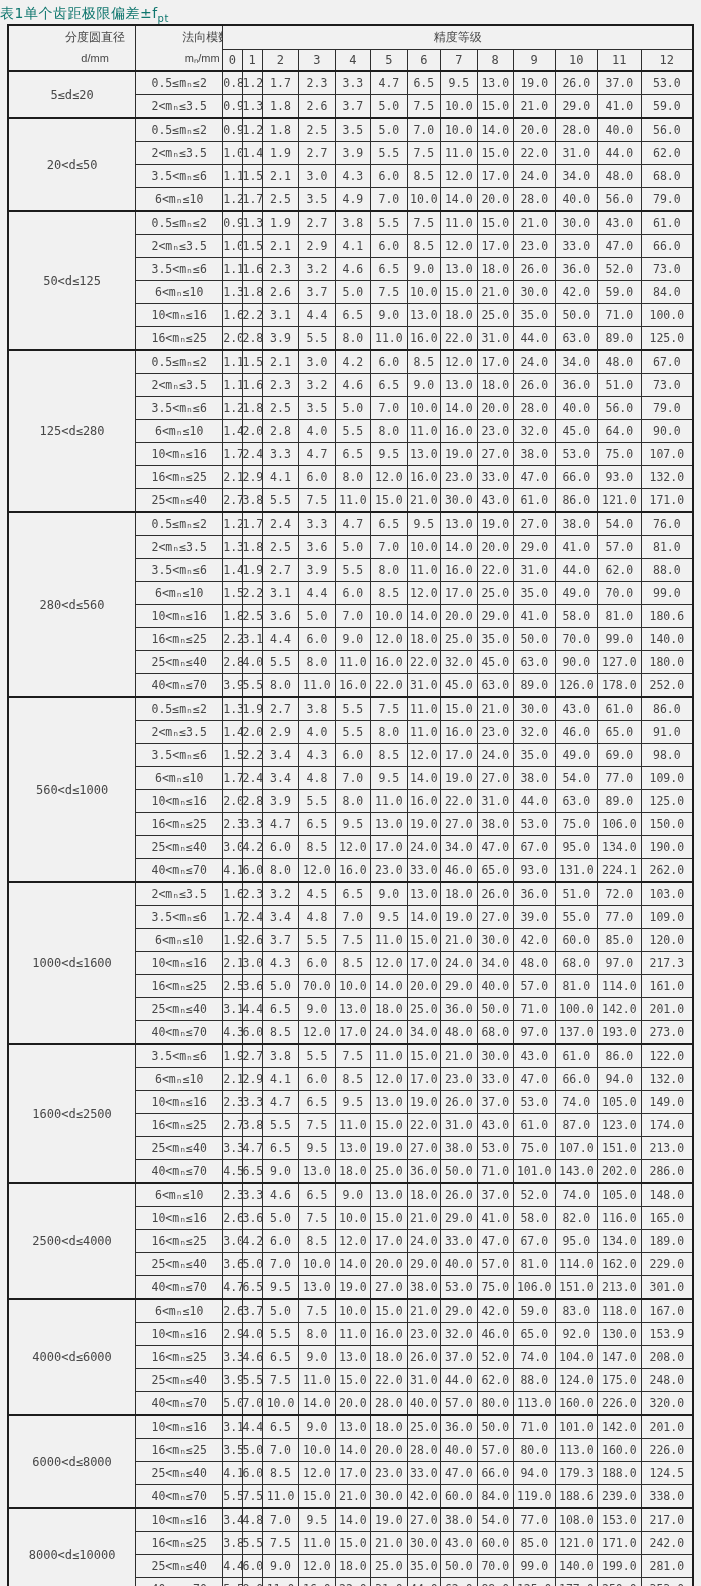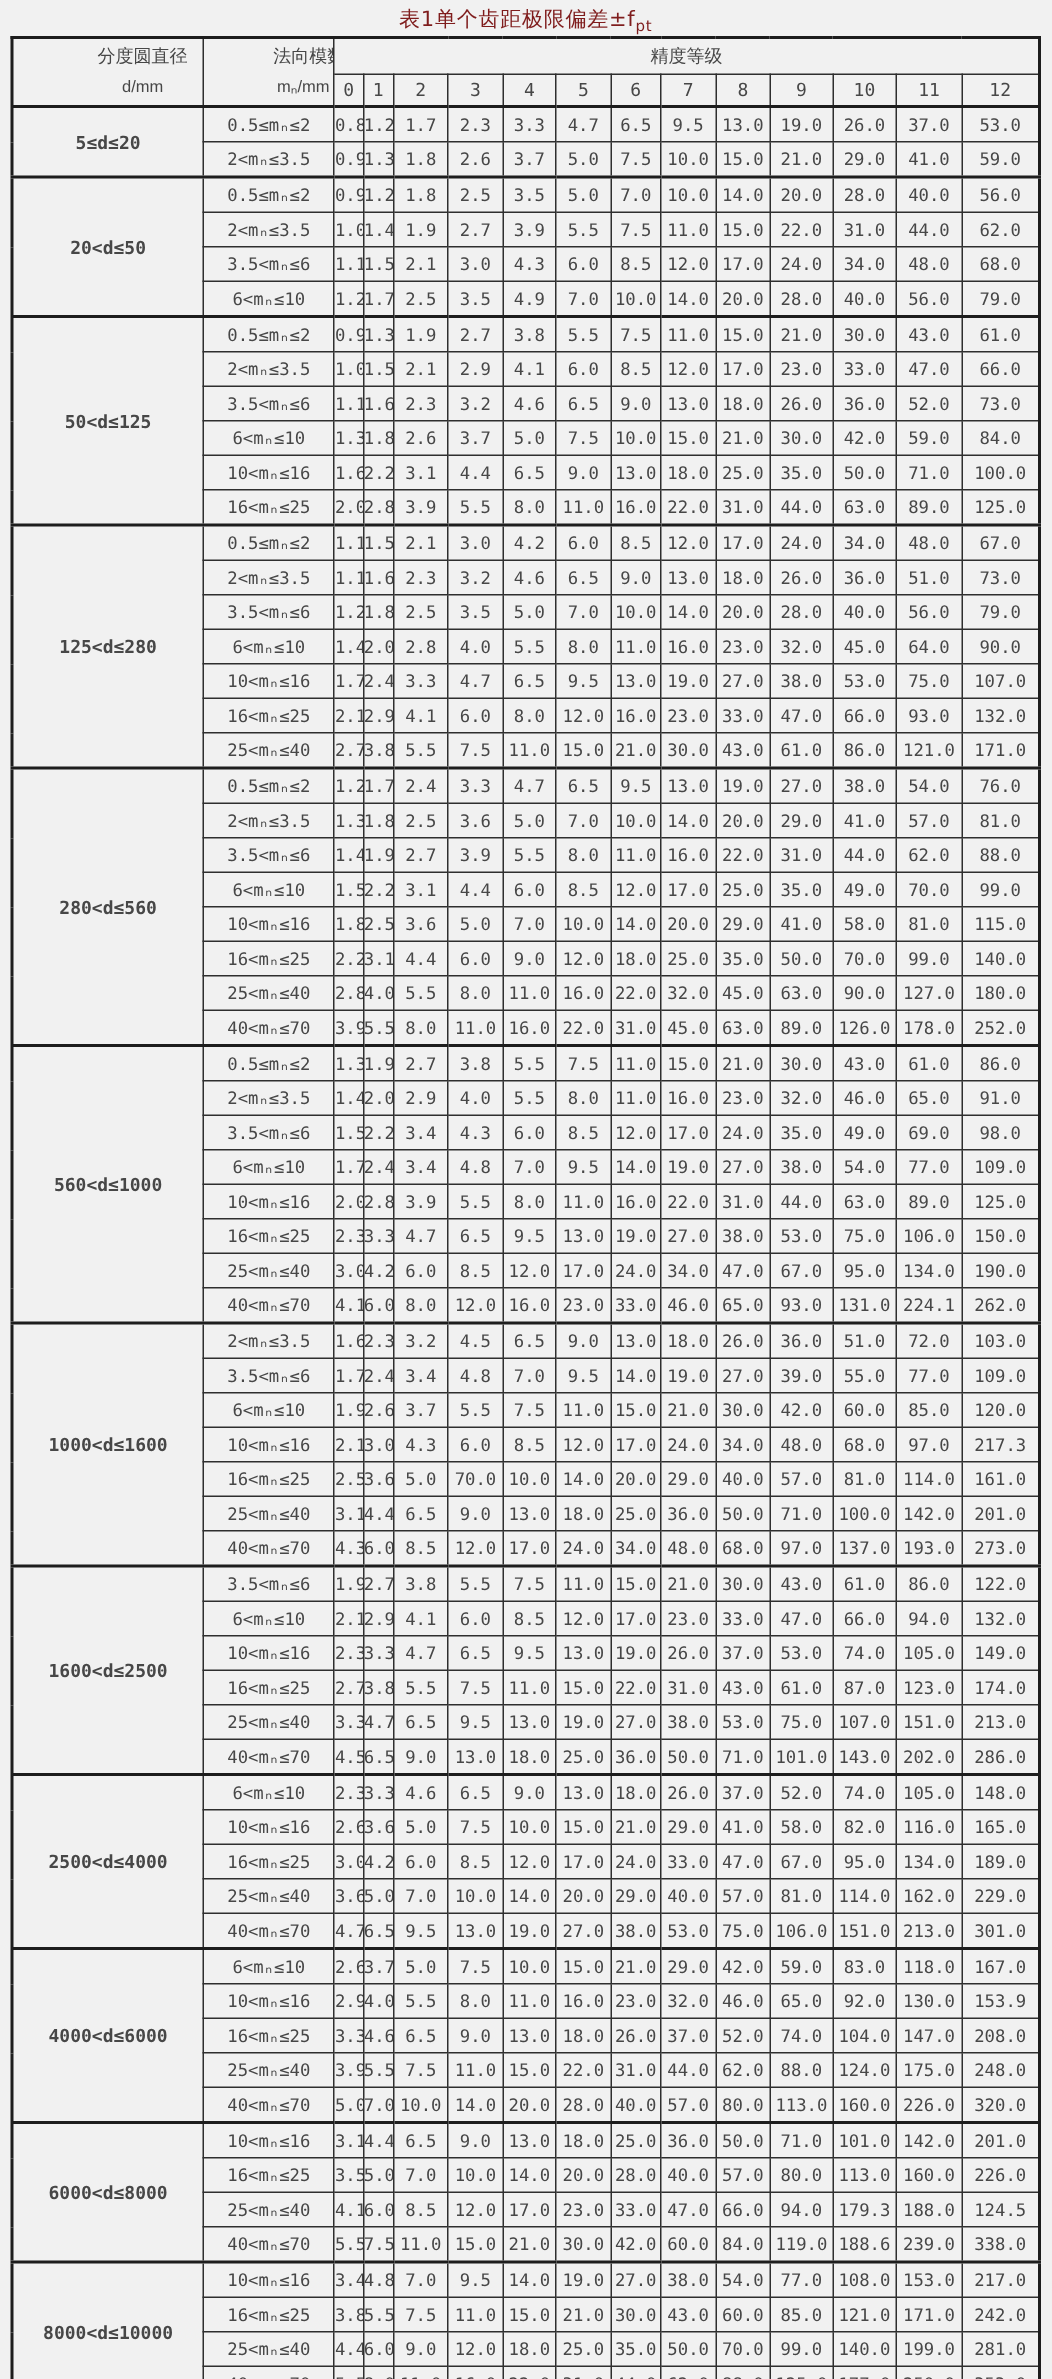--- a/index.html
+++ b/index.html
@@ -5,23 +5,22 @@
   html, body { margin: 0; padding: 0; }
   body {
     width: 701px;
     background: #f1f1f1;
     font-family: "DejaVu Sans", sans-serif;
     color: #3f3f3f;
   }
   .title {
     height: 24px;
     line-height: 26px;
-    text-align: center;
     font-size: 14px;
-    color: #7f1d1d;
+    color: #0f766e;
     letter-spacing: 0.5px;
   }
   .title sub { font-size: 10px; }
   table {
     border-collapse: collapse;
     table-layout: fixed;
     width: 687px;
     margin: 0 auto 4px auto;
     border: 2px solid #1d1d1d;
     background: #f1f1f1;
@@ -39,21 +38,21 @@
   thead th { font-size: 12px; }
   .h1 th { height: 23px; }
   .h2 th { height: 20px; font-family: "DejaVu Sans Mono", "DejaVu Sans", monospace; font-size: 12px; }
   .hdr2line div { line-height: 21px; padding-left: 46px; }
   .hdr2line .sub-line { font-size: 11px; font-family: Liberation Sans, sans-serif; }
   tbody td {
     height: 22px;
     font-size: 11.5px;
     font-family: "DejaVu Sans Mono", "DejaVu Sans", monospace;
   }
-  td.dcell { font-family: "DejaVu Sans Mono", "DejaVu Sans", monospace; font-size: 12px; font-weight: bold; }
+  td.dcell { font-family: "DejaVu Sans Mono", "DejaVu Sans", monospace; font-size: 12px; }
   td.mcell { font-family: "DejaVu Sans Mono", "DejaVu Sans", monospace; font-size: 11.5px; }
   tr.group-start td { border-top: 2px solid #1d1d1d; }
 </style>
 </head>
 <body>
 
 <div class="title"><span>表1单个齿距极限偏差±f</span><sub>pt</sub></div>
 
 <table>
   <colgroup>
@@ -482,21 +481,21 @@
         <td class="vcell">3.6</td>
         <td class="vcell">5.0</td>
         <td class="vcell">7.0</td>
         <td class="vcell">10.0</td>
         <td class="vcell">14.0</td>
         <td class="vcell">20.0</td>
         <td class="vcell">29.0</td>
         <td class="vcell">41.0</td>
         <td class="vcell">58.0</td>
         <td class="vcell">81.0</td>
-        <td class="vcell">115.0</td>
+        <td class="vcell">180.6</td>
       </tr>
       <tr>
         <td class="mcell">16&lt;mₙ≤25</td>
         <td class="vcell">2.2</td>
         <td class="vcell">3.1</td>
         <td class="vcell">4.4</td>
         <td class="vcell">6.0</td>
         <td class="vcell">9.0</td>
         <td class="vcell">12.0</td>
         <td class="vcell">18.0</td>

